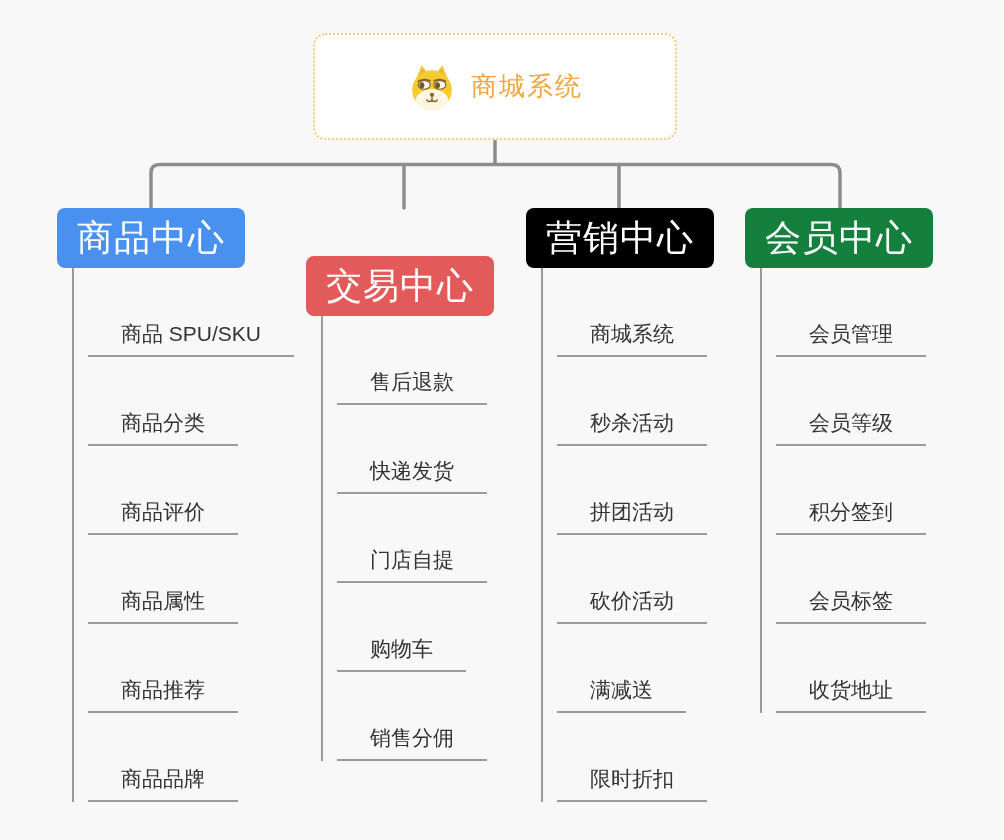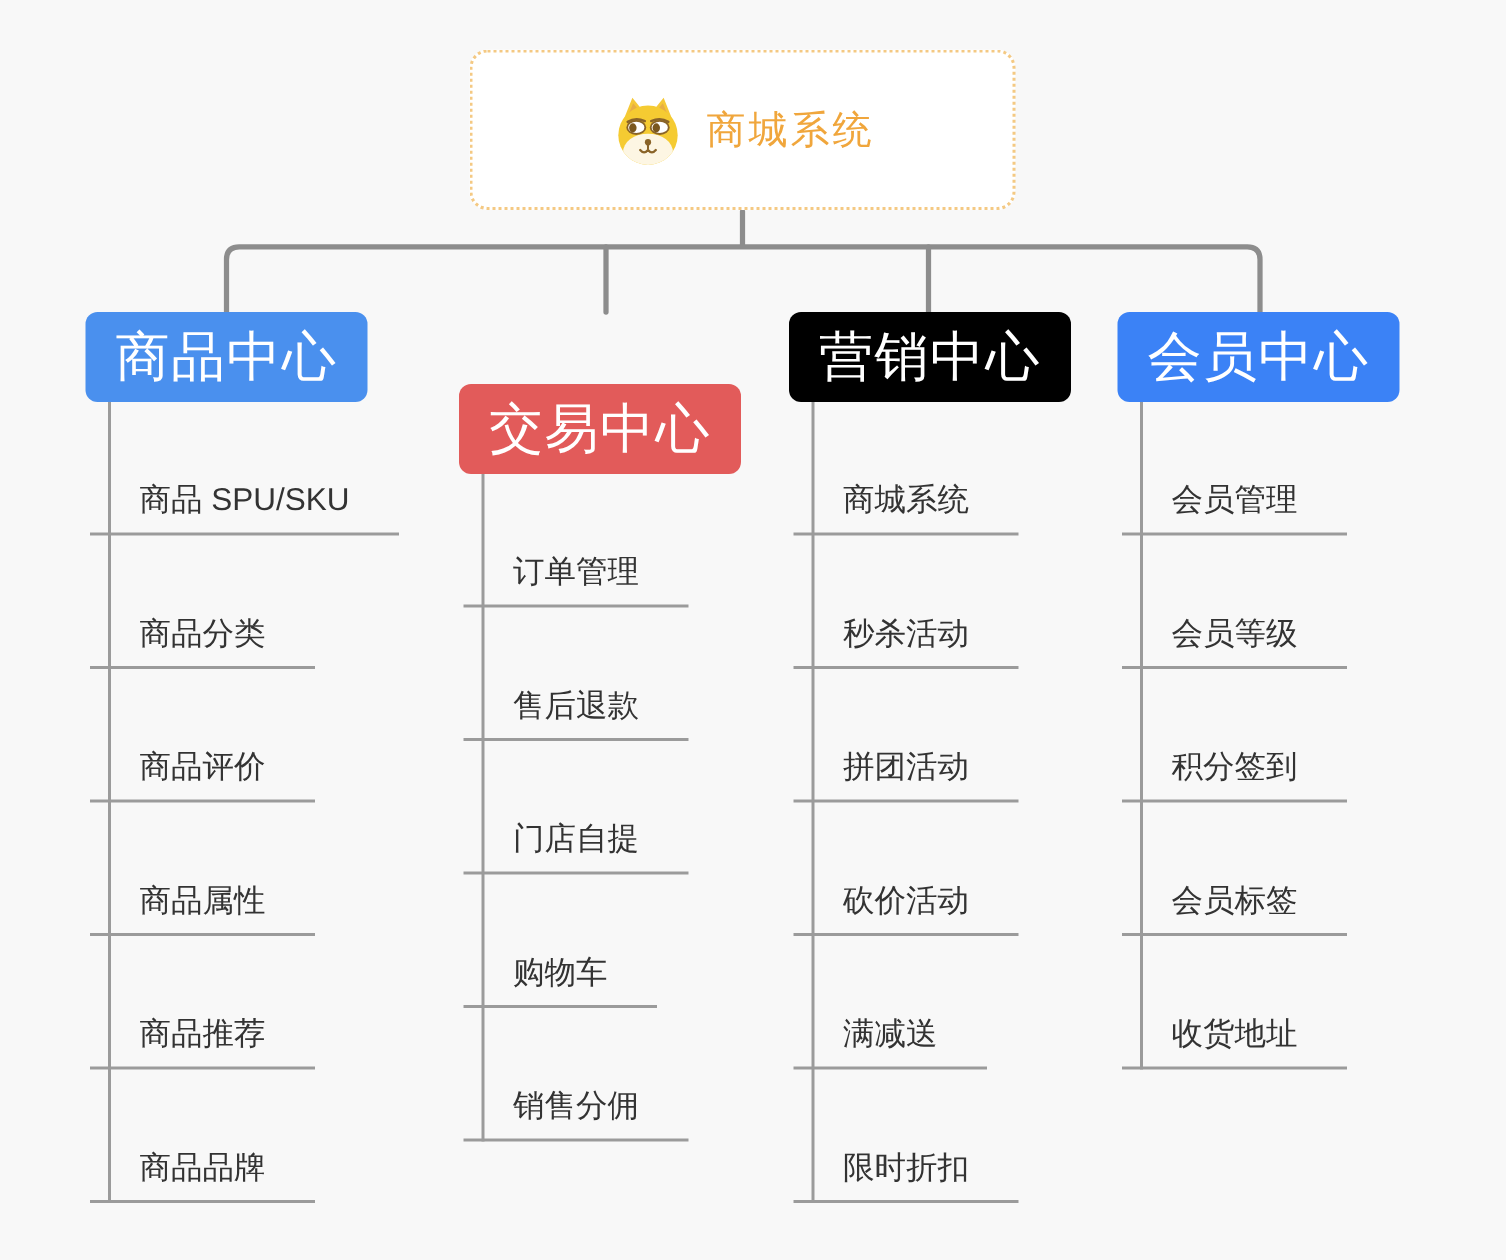--- a/index.html
+++ b/index.html
@@ -51,21 +51,21 @@
   .branch-children { position: relative; }
   .branch-children::before {
     content: "";
     position: absolute;
     left: 15px; top: 0; bottom: 0;
     width: 2px;
     background: #9B9B9B;
   }
   .leaf-row { height: 89px; display: flex; align-items: flex-end; }
   .leaf-node {
-    margin-left: 3px;
+    margin-left: 31px;
     padding: 0 33px 9px 33px;
     border-bottom: 2px solid #9B9B9B;
     font-size: 21px;
     color: #333333;
     white-space: nowrap;
     line-height: 1.2;
   }
 </style>
 </head>
 <body>
@@ -126,24 +126,24 @@
     <div class="leaf-row">
         <div class="leaf-node">商品品牌</div>
       </div>
   </div>
 </div>
 
 <div class="branch" style="left:306px">
   <div class="branch-header" style="background: rgb(226, 91, 90); margin-top: 48px;">交易中心</div>
   <div class="branch-children">
     <div class="leaf-row">
-        <div class="leaf-node">订单管理</div>
+        <div class="leaf-node">售后退款</div>
       </div>
     <div class="leaf-row">
-        <div class="leaf-node">售后退款</div>
+        <div class="leaf-node">快递发货</div>
       </div>
     <div class="leaf-row">
         <div class="leaf-node">门店自提</div>
       </div>
     <div class="leaf-row">
         <div class="leaf-node">购物车</div>
       </div>
     <div class="leaf-row">
         <div class="leaf-node">销售分佣</div>
       </div>
@@ -168,21 +168,21 @@
     <div class="leaf-row">
         <div class="leaf-node">满减送</div>
       </div>
     <div class="leaf-row">
         <div class="leaf-node">限时折扣</div>
       </div>
   </div>
 </div>
 
 <div class="branch" style="left:745px">
-  <div class="branch-header" style="background: #3b82f6;">会员中心</div>
+  <div class="branch-header" style="background: #15803d;">会员中心</div>
   <div class="branch-children">
     <div class="leaf-row">
         <div class="leaf-node">会员管理</div>
       </div>
     <div class="leaf-row">
         <div class="leaf-node">会员等级</div>
       </div>
     <div class="leaf-row">
         <div class="leaf-node">积分签到</div>
       </div>

